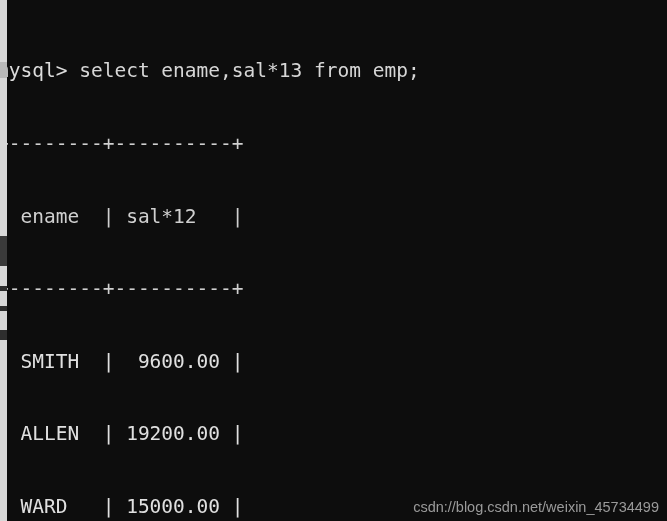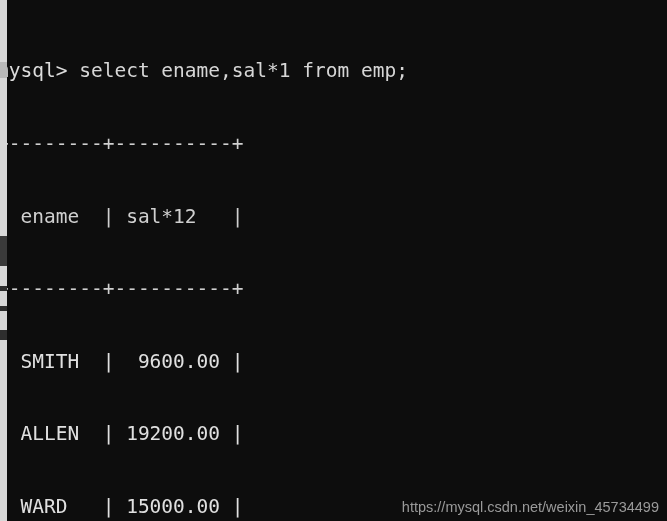--- a/index.html
+++ b/index.html
@@ -81,21 +81,21 @@
 <div id="left-strip">
   <div class="mark m1"></div>
   <div class="mark m2"></div>
   <div class="mark m3"></div>
   <div class="mark m4"></div>
   <div class="mark m5"></div>
 </div>
 
 <div id="terminal">
   <div id="console">
-    <span class="line"><span class="prompt">mysql&gt; </span><span class="cmd">select ename,sal*1 from emp;</span></span>
+    <span class="line"><span class="prompt">mysql&gt; </span><span class="cmd">select ename,sal*13 from emp;</span></span>
     <span class="line rule">+--------+----------+</span>
     <span class="line rule">| ename  | sal*12   |</span>
     <span class="line rule">+--------+----------+</span>
     <span class="line cell">| SMITH  |  9600.00 |</span>
     <span class="line cell">| ALLEN  | 19200.00 |</span>
     <span class="line cell">| WARD   | 15000.00 |</span>
     
     
     
     
@@ -104,13 +104,13 @@
     
     
     
     
     
     
     
   </div>
 </div>
 
-<div id="watermark">https://mysql.csdn.net/weixin_45734499</div>
+<div id="watermark">csdn://blog.csdn.net/weixin_45734499</div>
 
 </body></html>

